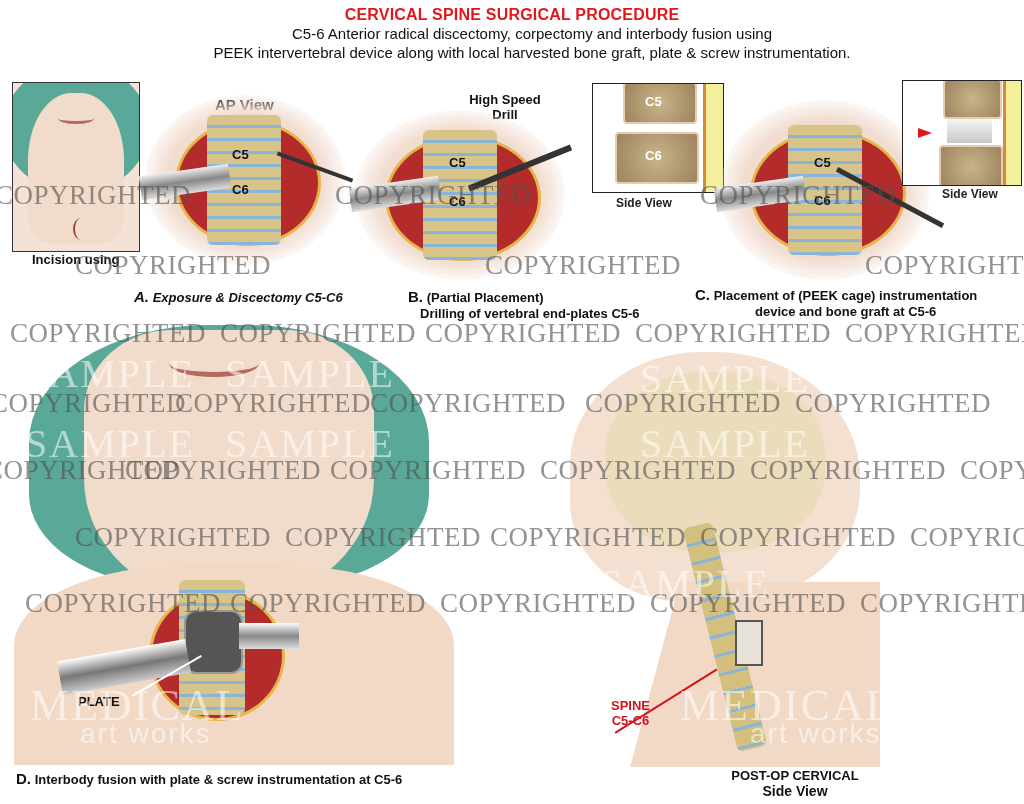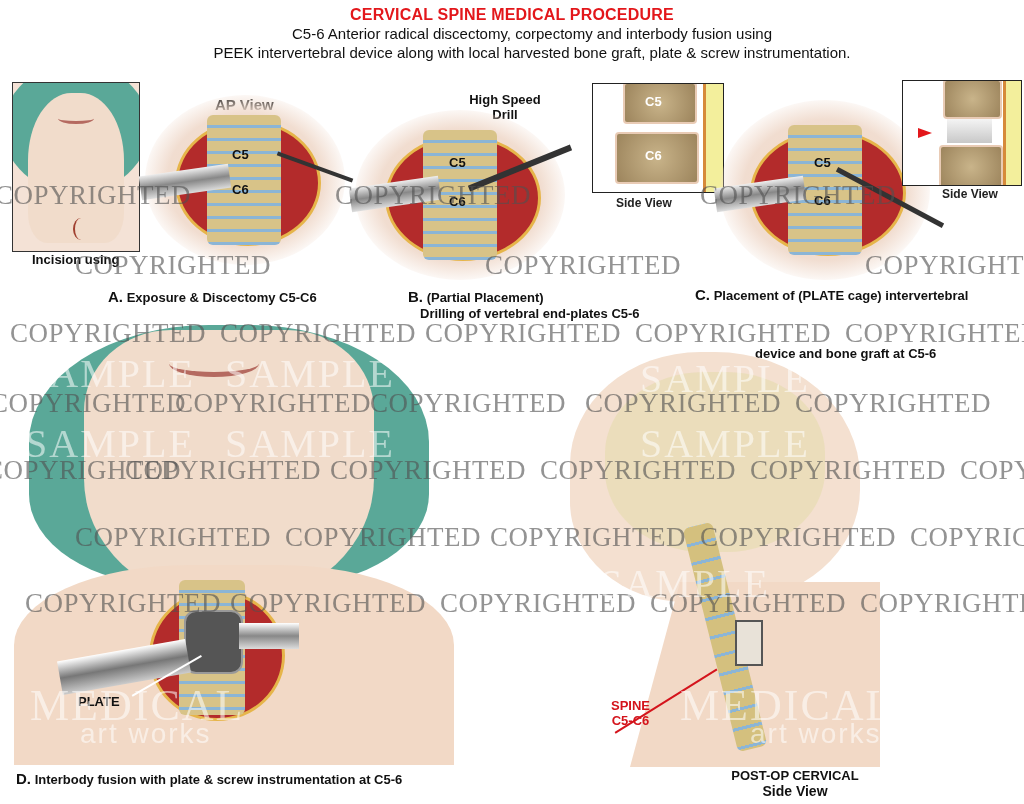--- a/index.html
+++ b/index.html
@@ -19,42 +19,42 @@
   .side{border:1.5px solid #222;background:#fff;overflow:hidden;}
   .vert{position:absolute;background:radial-gradient(circle,#c9b48a 0%,#9c845c 100%);border:2px solid #e9cbb5;border-radius:4px;}
   .ybar{position:absolute;background:#f3ef9c;border-left:3px solid #d68a3a;}
   .wm{position:absolute;font-family:"Liberation Serif",serif;font-size:27px;color:rgba(80,80,80,0.62);letter-spacing:0.5px;white-space:nowrap;}
   .wm2{position:absolute;font-family:"Liberation Serif",serif;font-size:40px;color:rgba(255,255,255,0.55);white-space:nowrap;letter-spacing:2px;}
   .spine-col{position:absolute;width:18px;border-radius:6px;background:repeating-linear-gradient(#d8c388 0 10px,#8bb5d6 10px 13px);}
 </style>
 </head>
 <body>
 
-<div class="abs title">CERVICAL SPINE MEDICAL PROCEDURE</div>
+<div class="abs title">CERVICAL SPINE SURGICAL PROCEDURE</div>
 <div class="abs sub" style="top:25px;">C5-6 Anterior radical discectomy, corpectomy and interbody fusion using</div>
 <div class="abs sub" style="top:44px;">PEEK intervertebral device along with local harvested bone graft, plate &amp; screw instrumentation.</div>
 
 <div class="abs panel incision">
   <div class="abs cap-green" style="left:-10px;top:-20px;width:146px;height:130px;border-radius:50%;"></div>
   <div class="abs" style="left:15px;top:10px;width:96px;height:150px;background:#f1dccb;border-radius:45% 45% 20% 20%;"></div>
   <div class="abs" style="left:45px;top:30px;width:36px;height:8px;border-bottom:3px solid #b56a60;border-radius:0 0 50% 50%;"></div>
   <div class="abs" style="left:60px;top:135px;width:14px;height:22px;border-left:2px solid #a04030;border-radius:50%;"></div>
 </div>
 <div class="abs lbl" style="left:32px;top:252px;font-size:13px;">Incision using</div>
 <div class="abs" style="left:215px;top:96px;font-weight:bold;font-size:15px;">AP View</div>
 
 <div class="abs skin" style="left:145px;top:95px;width:200px;height:170px;border-radius:50%;">
   <div class="abs" style="left:30px;top:25px;width:140px;height:120px;background:#b32b2b;border-radius:50%;border:3px solid #e6b54a;"></div>
   <div class="spine-col" style="left:62px;top:20px;width:74px;height:130px;"></div>
   <div class="abs" style="left:-5px;top:75px;width:90px;height:24px;background:linear-gradient(#eee,#888,#ddd);transform:rotate(-8deg);"></div>
   <div class="abs" style="left:130px;top:70px;width:80px;height:4px;background:#333;transform:rotate(20deg);"></div>
   <div class="abs lbl" style="left:87px;top:52px;">C5</div>
   <div class="abs lbl" style="left:87px;top:87px;">C6</div>
 </div>
-<div class="abs cap" style="left:108px;top:288px;">
+<div class="abs cap" style="left:134px;top:288px;font-style:italic;">
   <span class="letter">A.</span>
   <span>Exposure &amp; Discectomy C5-C6</span>
 </div>
 
 <div class="abs lbl" style="left:465px;top:92px;width:80px;text-align:center;">
   <div>High Speed</div>
   <div>Drill</div>
 </div>
 <div class="abs skin" style="left:355px;top:110px;width:210px;height:170px;border-radius:50%;">
   <div class="abs" style="left:30px;top:25px;width:150px;height:120px;background:#b32b2b;border-radius:50%;border:3px solid #e6b54a;"></div>
@@ -89,23 +89,23 @@
 <div class="abs side" style="left:902px;top:80px;width:118px;height:104px;">
   <div class="vert" style="left:40px;top:-2px;width:55px;height:36px;"></div>
   <div class="abs" style="left:44px;top:38px;width:45px;height:24px;background:linear-gradient(#f4f4f4,#c8c8c8);"></div>
   <div class="vert" style="left:36px;top:64px;width:60px;height:40px;"></div>
   <div class="ybar" style="left:100px;top:0;width:16px;height:104px;"></div>
   <div class="abs" style="left:15px;top:47px;width:0;height:0;border-top:5px solid transparent;border-bottom:5px solid transparent;border-left:14px solid #e3171b;"></div>
 </div>
 <div class="abs vlabel" style="left:942px;top:187px;">Side View</div>
 <div class="abs cap" style="left:695px;top:286px;">
   <span class="letter">C.</span>
-  <span>Placement of (PLATE cage) intervertebral</span>
+  <span>Placement of (PEEK cage) instrumentation</span>
 </div>
-<div class="abs cap" style="left:755px;top:304px;margin-top:42px;">device and bone graft at C5-6</div>
+<div class="abs cap" style="left:755px;top:304px;">device and bone graft at C5-6</div>
 
 <div class="abs" style="left:14px;top:325px;width:440px;height:440px;">
   <div class="abs cap-green" style="left:15px;top:0;width:400px;height:260px;border-radius:45% 45% 35% 35%;"></div>
   <div class="abs" style="left:70px;top:5px;width:290px;height:270px;background:#f1dccb;border-radius:30% 30% 45% 45%;"></div>
   <div class="abs" style="left:155px;top:25px;width:90px;height:22px;border-bottom:5px solid #b56a60;border-radius:0 0 50% 50%;"></div>
   <div class="abs" style="left:0;top:240px;width:440px;height:200px;background:#f2d9c6;border-radius:40% 40% 0 0;"></div>
   <div class="abs" style="left:135px;top:265px;width:130px;height:125px;background:#b32b2b;border-radius:50%;border:3px solid #e6b54a;"></div>
   <div class="spine-col" style="left:165px;top:255px;width:66px;height:135px;"></div>
   <div class="abs" style="left:170px;top:285px;width:55px;height:60px;background:#555;border-radius:12px;border:2px solid #999;"></div>
   <div class="abs" style="left:45px;top:325px;width:130px;height:34px;background:linear-gradient(#fff,#777,#ccc);transform:rotate(-10deg);"></div>

